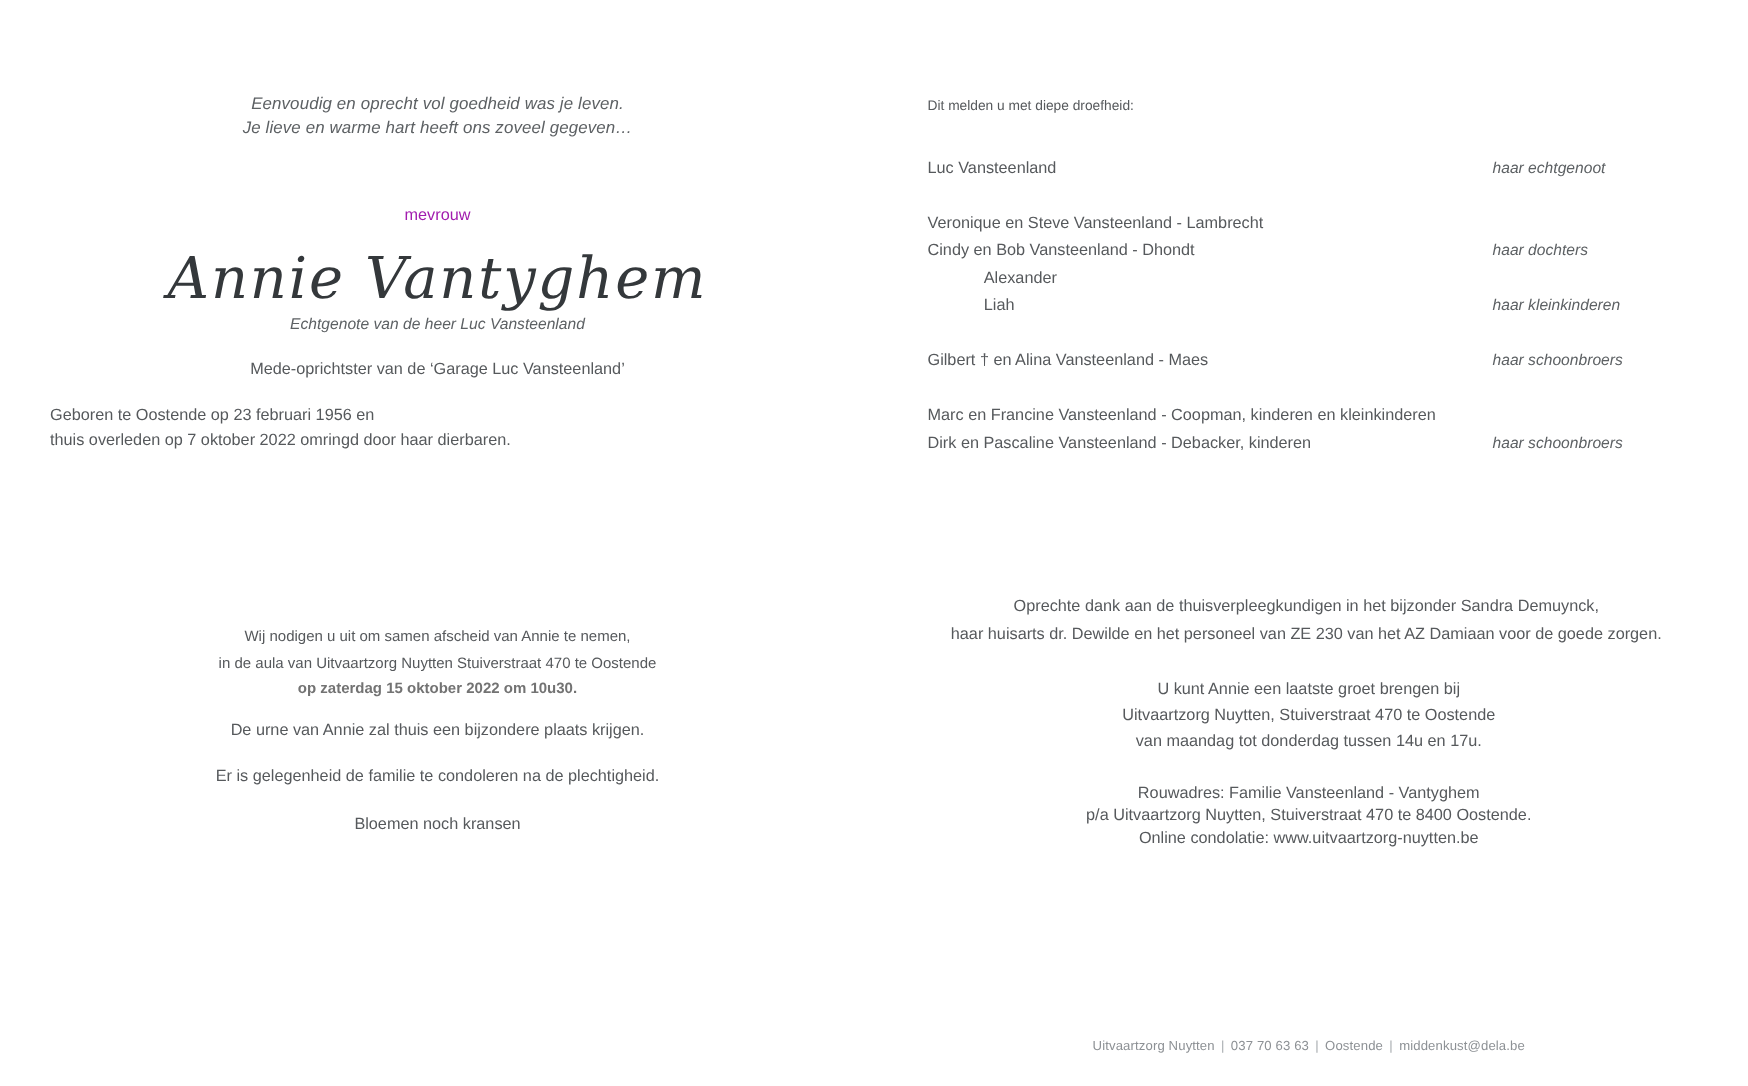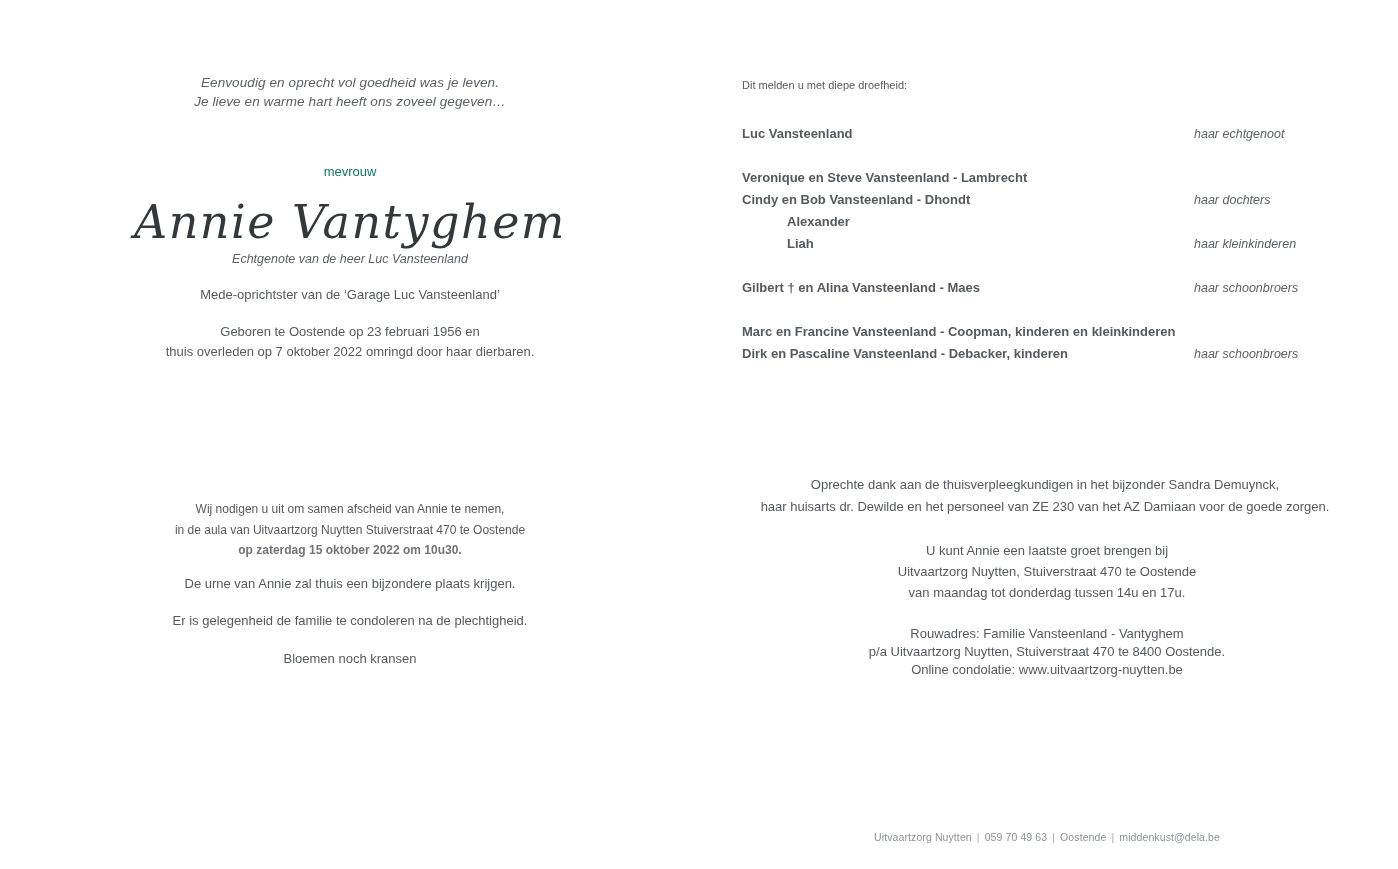--- a/index.html
+++ b/index.html
@@ -44,21 +44,21 @@
     letter-spacing: .1px;
   }
 
   .mevrouw {
     position: absolute;
     left: 0;
     top: 164px;
     width: 620px;
     text-align: center;
     font-size: 13px;
-    color: #0f766e;
+    color: #a21caf;
   }
 
   .bigname {
     position: absolute;
     left: 0;
     top: 194px;
     width: 620px;
     text-align: center;
     font-family: "DejaVu Serif", serif;
     font-style: italic;
@@ -89,21 +89,21 @@
     text-align: center;
     font-size: 13px;
     color: #56595c;
   }
 
   .birthdeath {
     position: absolute;
     left: 0;
     top: 322px;
     width: 620px;
-    text-align: center;
+    text-align: left;
     font-size: 13px;
     line-height: 20px;
     color: #56595c;
   }
 
   .invite {
     position: absolute;
     left: 0;
     top: 499px;
     width: 620px;
@@ -173,21 +173,20 @@
   .fam-row {
     position: relative;
     height: 22px;
     line-height: 22px;
     font-size: 13px;
     color: #56595c;
     white-space: nowrap;
   }
   .fam-row .nm {
     display: inline-block;
-    font-weight: bold;
   }
   .fam-row.indent .nm { padding-left: 45px; }
   .fam-row .rel {
     position: absolute;
     left: 452px;
     top: 0;
     font-style: italic;
     font-size: 12.5px;
     color: #5d6164;
     white-space: nowrap;
@@ -316,20 +315,20 @@
       <div>Rouwadres: Familie Vansteenland - Vantyghem</div>
       <div>p/a Uitvaartzorg Nuytten, Stuiverstraat 470 te 8400 Oostende.</div>
       <div>Online condolatie: www.uitvaartzorg-nuytten.be</div>
     </div>
 
   </div>
 
   <div class="footer">
     <span>Uitvaartzorg Nuytten</span>
     <span class="sep">|</span>
-    <span>059 70 49 63</span>
+    <span>037 70 63 63</span>
     <span class="sep">|</span>
     <span>Oostende</span>
     <span class="sep">|</span>
     <span>middenkust@dela.be</span>
   </div>
 
 </div>
 
 </body></html>

